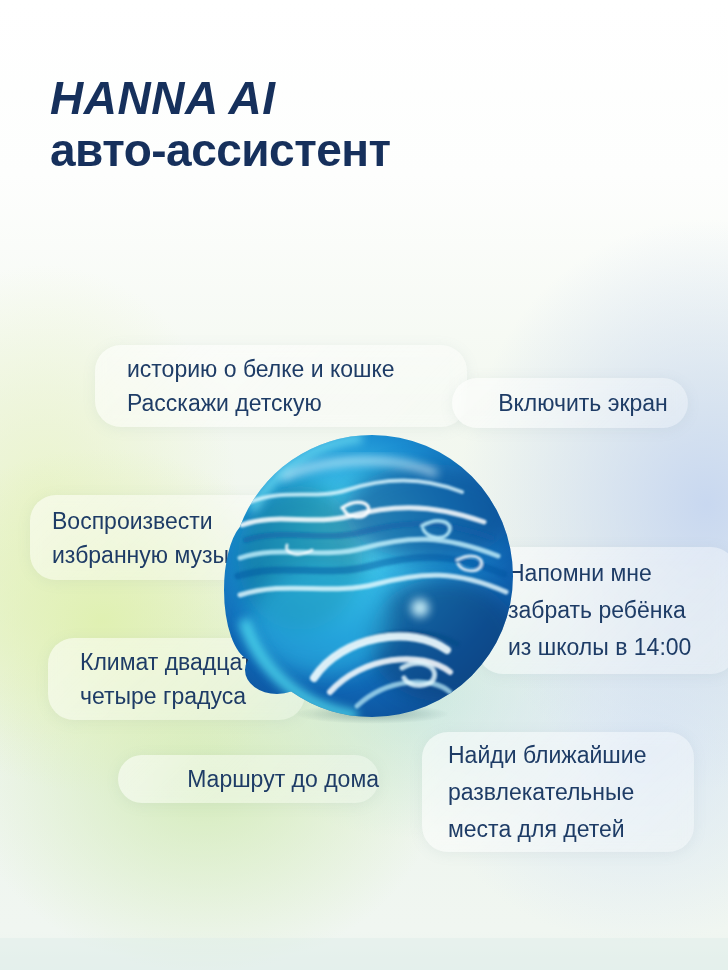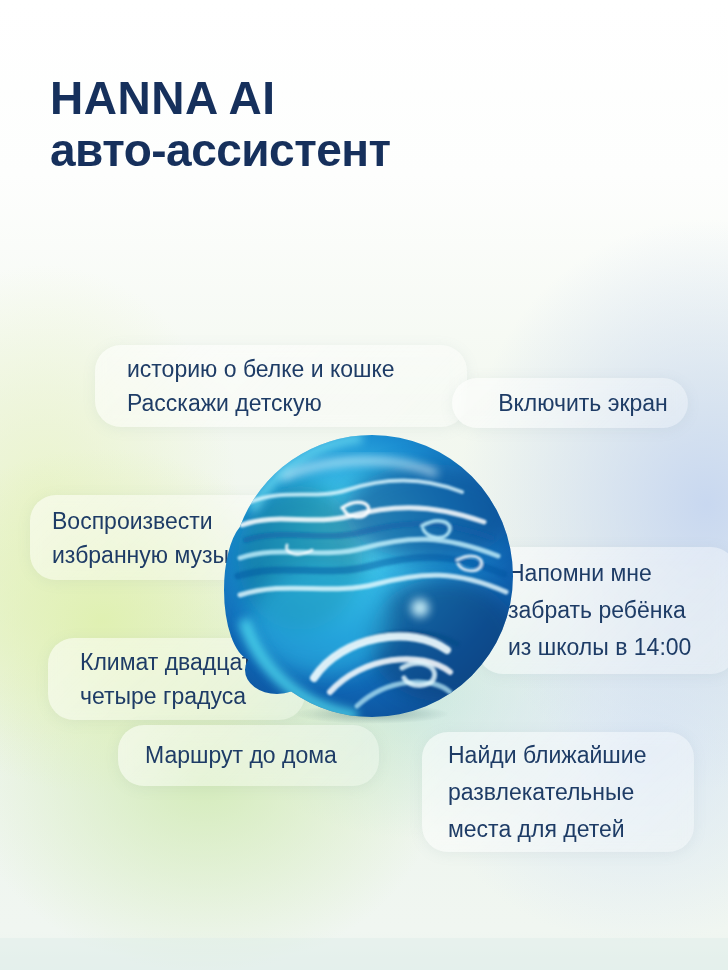--- a/index.html
+++ b/index.html
@@ -12,36 +12,36 @@
       radial-gradient(ellipse 260px 320px at 6% 52%, rgba(233,243,200,0.9), rgba(233,243,200,0) 75%),
       radial-gradient(ellipse 330px 380px at 97% 52%, rgba(198,214,240,0.95), rgba(198,214,240,0) 75%),
       radial-gradient(ellipse 300px 260px at 88% 78%, rgba(214,228,246,0.8), rgba(214,228,246,0) 72%),
       radial-gradient(ellipse 280px 200px at 57% 72%, rgba(176,222,212,0.55), rgba(176,222,212,0) 70%),
       linear-gradient(180deg, #ffffff 0%, #fdfefd 18%, #f3f8f0 42%, #eef5ec 68%, #f0f6f1 96%, #eaf2ee 100%);
   }
   .bottom-band{position:absolute; left:0; top:938px; width:728px; height:32px;
     background:rgba(222,238,232,0.45);}
   .title{position:absolute; left:50px; top:72px; color:#16305c; font-weight:700;
     font-size:46px; line-height:52px; letter-spacing:-0.5px;}
-  .title .brand{letter-spacing:0.5px;}
+  .title .brand{letter-spacing:0.5px;font-style:italic;}
   .bubble{
     position:absolute; border-radius:26px;
     background:linear-gradient(135deg, rgba(255,255,255,0.55), rgba(255,255,255,0.26));
     backdrop-filter:blur(7px); -webkit-backdrop-filter:blur(7px);
     box-shadow:0 2px 14px rgba(120,150,160,0.10);
     color:#1e3c66; font-size:23px; font-weight:400;
     display:flex; flex-direction:column; justify-content:center;
   }
   .bubble .line{white-space:nowrap;}
   .b-story   {left:95px;  top:345px; width:340px; height:82px;  padding-left:32px; line-height:34px;}
   .b-screen  {left:452px; top:378px; width:210px; height:50px;  padding-left:26px;text-align:center;}
   .b-music   {left:30px;  top:495px; width:237px; height:85px;  padding-left:22px; line-height:34px;}
   .b-reminder{left:477px; top:547px; width:229px; height:127px; padding-left:31px; line-height:37px;}
   .b-climate {left:48px;  top:638px; width:225px; height:82px;  padding-left:32px; line-height:34px;}
-  .b-route   {left:118px; top:725px; width:234px; height:61px;  padding-left:27px;}
+  .b-route   {left:118px; top:755px; width:234px; height:48px;  padding-left:27px;text-align:right;}
   .b-places  {left:422px; top:732px; width:246px; height:120px; padding-left:26px; line-height:37px;justify-content:center;}
   .orb-wrap{position:absolute; left:222px; top:430px; width:300px; height:292px;}
   .orb-shadow{position:absolute; left:262px; top:700px; width:220px; height:28px;
     background:radial-gradient(ellipse 50% 50% at 50% 50%, rgba(25,70,75,0.32), rgba(25,70,75,0) 70%);}
 </style>
 </head>
 <body>
 
 <div class="stage">
 

